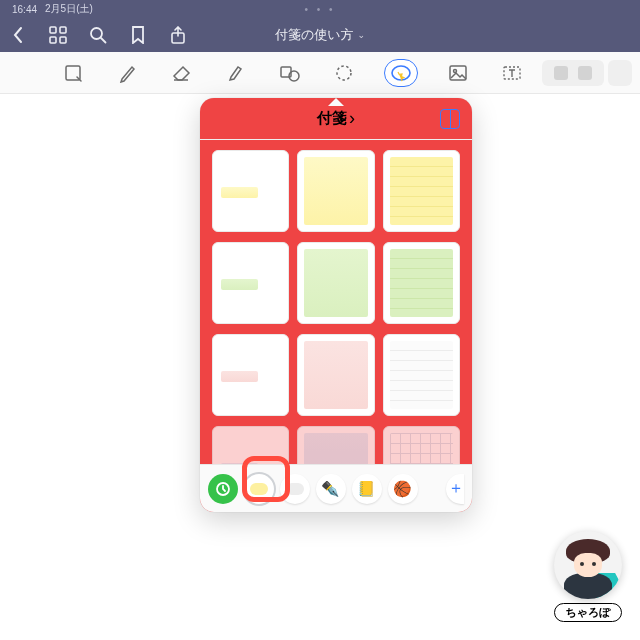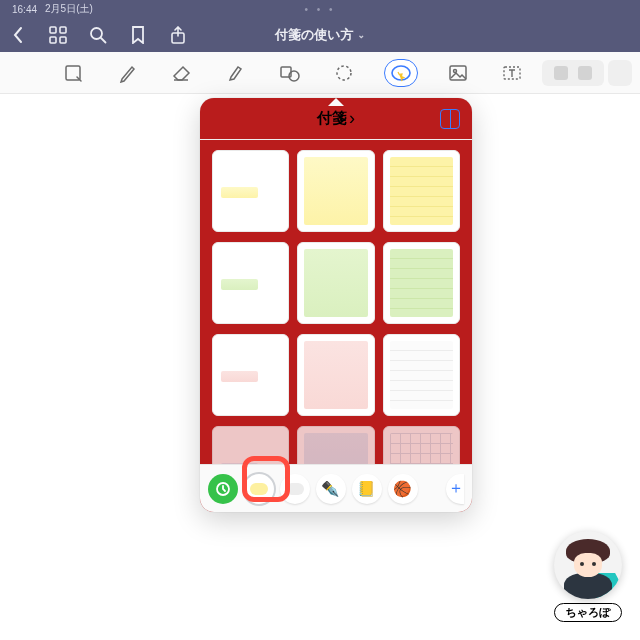--- a/index.html
+++ b/index.html
@@ -4,35 +4,35 @@
 <style>
   * { box-sizing: border-box; margin: 0; padding: 0; }
   body { width: 640px; height: 640px; font-family: -apple-system, "Hiragino Sans", sans-serif; background: #fff; overflow: hidden; position: relative; }
 
   .statusbar { height: 18px; background: #56597a; color: #d8dae8; font-size: 10px; display: flex; align-items: center; padding: 0 12px; gap: 8px; }
   .statusbar .dots { position: absolute; left: 50%; transform: translateX(-50%); letter-spacing: 3px; opacity: .5; }
 
   .navbar { height: 34px; background: #56597a; display: flex; align-items: center; padding: 0 8px; color: #ecedf3; position: relative; }
   .nav-left { display: flex; align-items: center; gap: 20px; }
   .nav-icn { width: 20px; height: 20px; display: flex; align-items: center; justify-content: center; color: #ecedf3; }
-  .nav-title { position: absolute; left: 50%; transform: translateX(-50%); font-size: 13px; font-weight: 700; display: flex; align-items: center; gap: 4px; }
+  .nav-title { position: absolute; left: 50%; transform: translateX(-50%); font-size: 13px; font-weight: 400; display: flex; align-items: center; gap: 4px; }
   .nav-title .chev { font-size: 9px; opacity: .8; }
 
   .toolbar { height: 42px; background: #fafafa; border-bottom: 1px solid #e8e8e8; display: flex; align-items: center; justify-content: center; gap: 26px; position: relative; }
   .tb-btn { width: 28px; height: 28px; display: flex; align-items: center; justify-content: center; color: #5a5a5a; border-radius: 6px; }
   .tb-btn.active { background: #fff; border: 1.5px solid #3b7cff; border-radius: 14px; padding: 0 4px; width: 34px; }
   .tb-extra { position: absolute; right: 8px; display: flex; gap: 4px; }
   .tb-extra .pill { width: 62px; height: 26px; background: #efefef; border-radius: 6px; display: flex; align-items: center; justify-content: center; gap: 10px; }
   .tb-extra .dot { width: 14px; height: 14px; border-radius: 3px; background: #d3d3d3; }
 
   .canvas { position: absolute; top: 94px; bottom: 0; left: 0; right: 0; background: #fff; }
 
   .popover {
     position: absolute; top: 98px; left: 200px; width: 272px; height: 414px;
-    background: #b91c1c; border-radius: 14px; box-shadow: 0 8px 28px rgba(0,0,0,.18), 0 0 0 .5px rgba(0,0,0,.06);
+    background: #ef4444; border-radius: 14px; box-shadow: 0 8px 28px rgba(0,0,0,.18), 0 0 0 .5px rgba(0,0,0,.06);
     display: flex; flex-direction: column;
   }
   .popover::before {
     content: ""; position: absolute; top: -8px; left: 50%; transform: translateX(-50%);
     border: 8px solid transparent; border-bottom-color: #fafafa; filter: drop-shadow(0 -1px 1px rgba(0,0,0,.08));
   }
   .pop-head { height: 42px; display: flex; align-items: center; justify-content: center; position: relative; border-bottom: 1px solid #eee; }
   .pop-title { font-size: 15px; font-weight: 600; display: flex; align-items: center; gap: 2px; }
   .pop-title .chv { font-size: 18px; font-weight: 400; }
   .pop-layout { position: absolute; right: 12px; width: 20px; height: 20px; border: 1.8px solid #3b7cff; border-radius: 4px; display: flex; }

